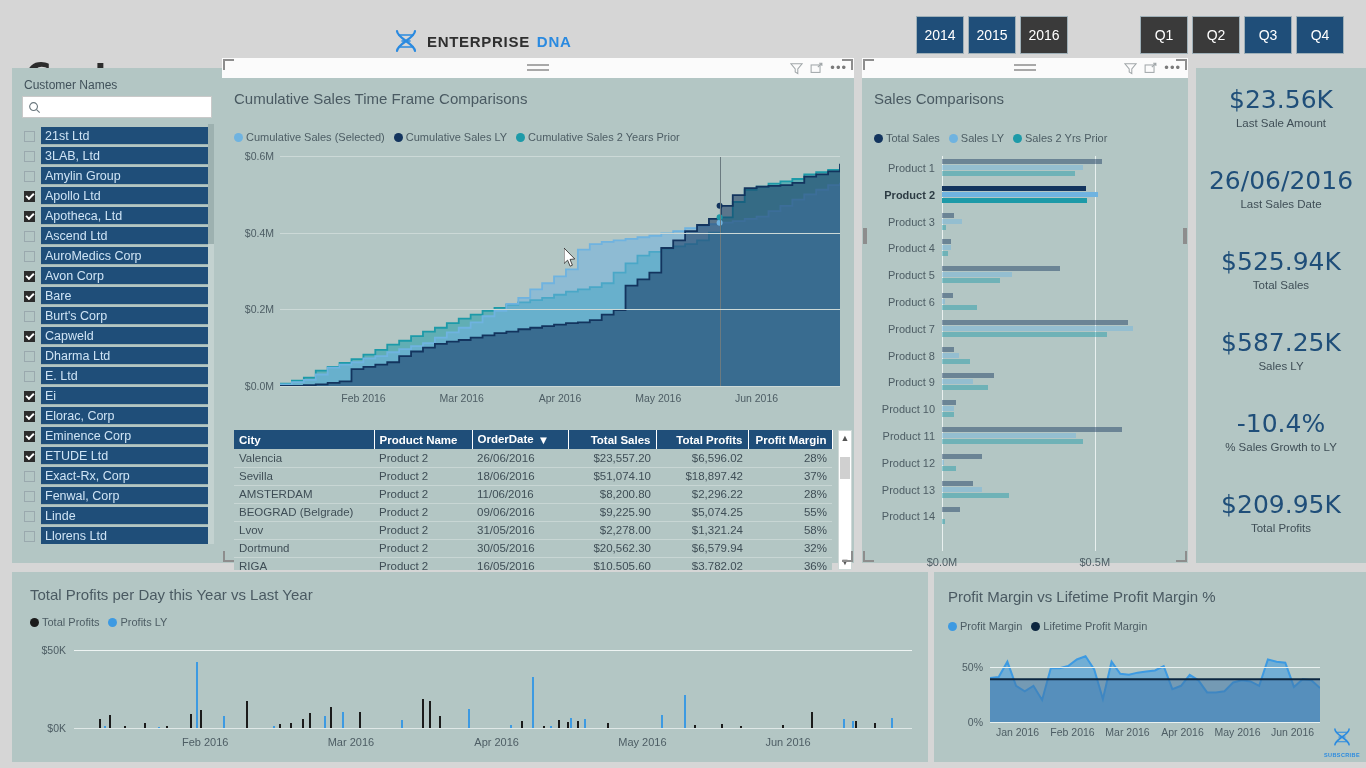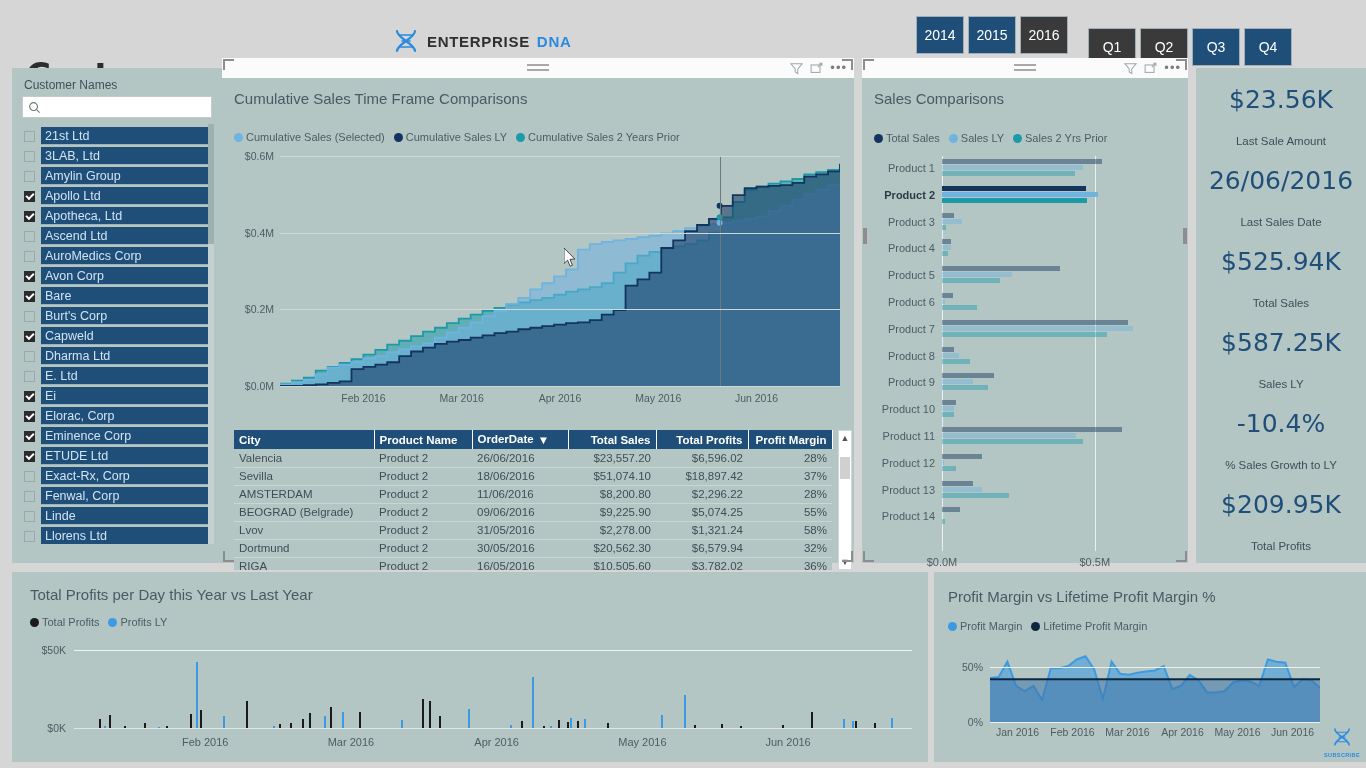--- a/index.html
+++ b/index.html
@@ -19,21 +19,21 @@
     font-size:34px;font-weight:bold;letter-spacing:-0.5px;
     color:#2c2c2c;font-family:"DejaVu Sans", sans-serif;margin-top:41px;
   }
   .brand{position:absolute;left:392px;top:28px;display:flex;align-items:center;gap:7px;}
   .brand .dna{width:28px;height:26px;}
   .brand-ent{font-size:15px;font-weight:bold;letter-spacing:0.7px;color:#2f2f2f;}
   .brand-dna{font-size:15px;font-weight:bold;letter-spacing:0.7px;color:#2a8ae0;}
 
   
   .yr-group{position:absolute;top:16px;left:916px;display:flex;}
-  .qt-group{position:absolute;top:16px;left:1088px;display:flex;margin-top:12px;}
+  .qt-group{position:absolute;top:16px;left:1140px;display:flex;}
   .slicer-btn{
     width:48px;height:38px;margin-right:4px;
     display:flex;align-items:center;justify-content:center;
     font-size:14px;color:#ffffff;
     border:1px solid #9fb0b8;
     box-sizing:border-box;
     cursor:pointer;
   }
   .slicer-btn.on{background:#1f4e79;}
   .slicer-btn.off{background:#3a3a3a;}
@@ -139,21 +139,21 @@
   .bar-grid{position:absolute;top:0;bottom:0;width:1px;background:#e8f0ef;}
   .bar{position:absolute;height:5px;}
   .prodlab{position:absolute;right:100%;margin-right:7px;font-size:11px;color:#4d5d64;white-space:nowrap;transform:translateY(-50%);}
   .prodlab.sel{font-weight:bold;color:#2c3b43;}
   .bxlab{position:absolute;top:400px;font-size:11px;color:#4d5d64;transform:translateX(-50%);}
 
   
   #kpi-panel{left:1196px;top:68px;width:170px;height:495px;}
   .kpi{position:absolute;left:0;width:100%;text-align:center;}
   .kpi-val{font-size:25px;color:#1f4e79;line-height:28px;font-family:"DejaVu Sans", sans-serif;}
-  .kpi-lab{font-size:11.5px;color:#3f4e56;margin-top:21px;}
+  .kpi-lab{font-size:11.5px;color:#3f4e56;margin-top:3px;}
 
   
   #profits-panel{left:12px;top:572px;width:916px;height:190px;}
   #pf-title{position:absolute;left:18px;top:14px;font-size:15px;color:#4a5a62;}
   #pf-legend{position:absolute;left:18px;top:44px;}
   .pf-plot{position:absolute;left:62px;top:78px;width:838px;height:78px;}
   .pf-bar{position:absolute;bottom:0;width:2px;}
   .pf-ylab{position:absolute;right:100%;margin-right:8px;font-size:10.5px;color:#4d5d64;transform:translateY(-50%);white-space:nowrap;}
   .pf-xlab{position:absolute;top:86px;font-size:11px;color:#4d5d64;transform:translateX(-50%);}
 

